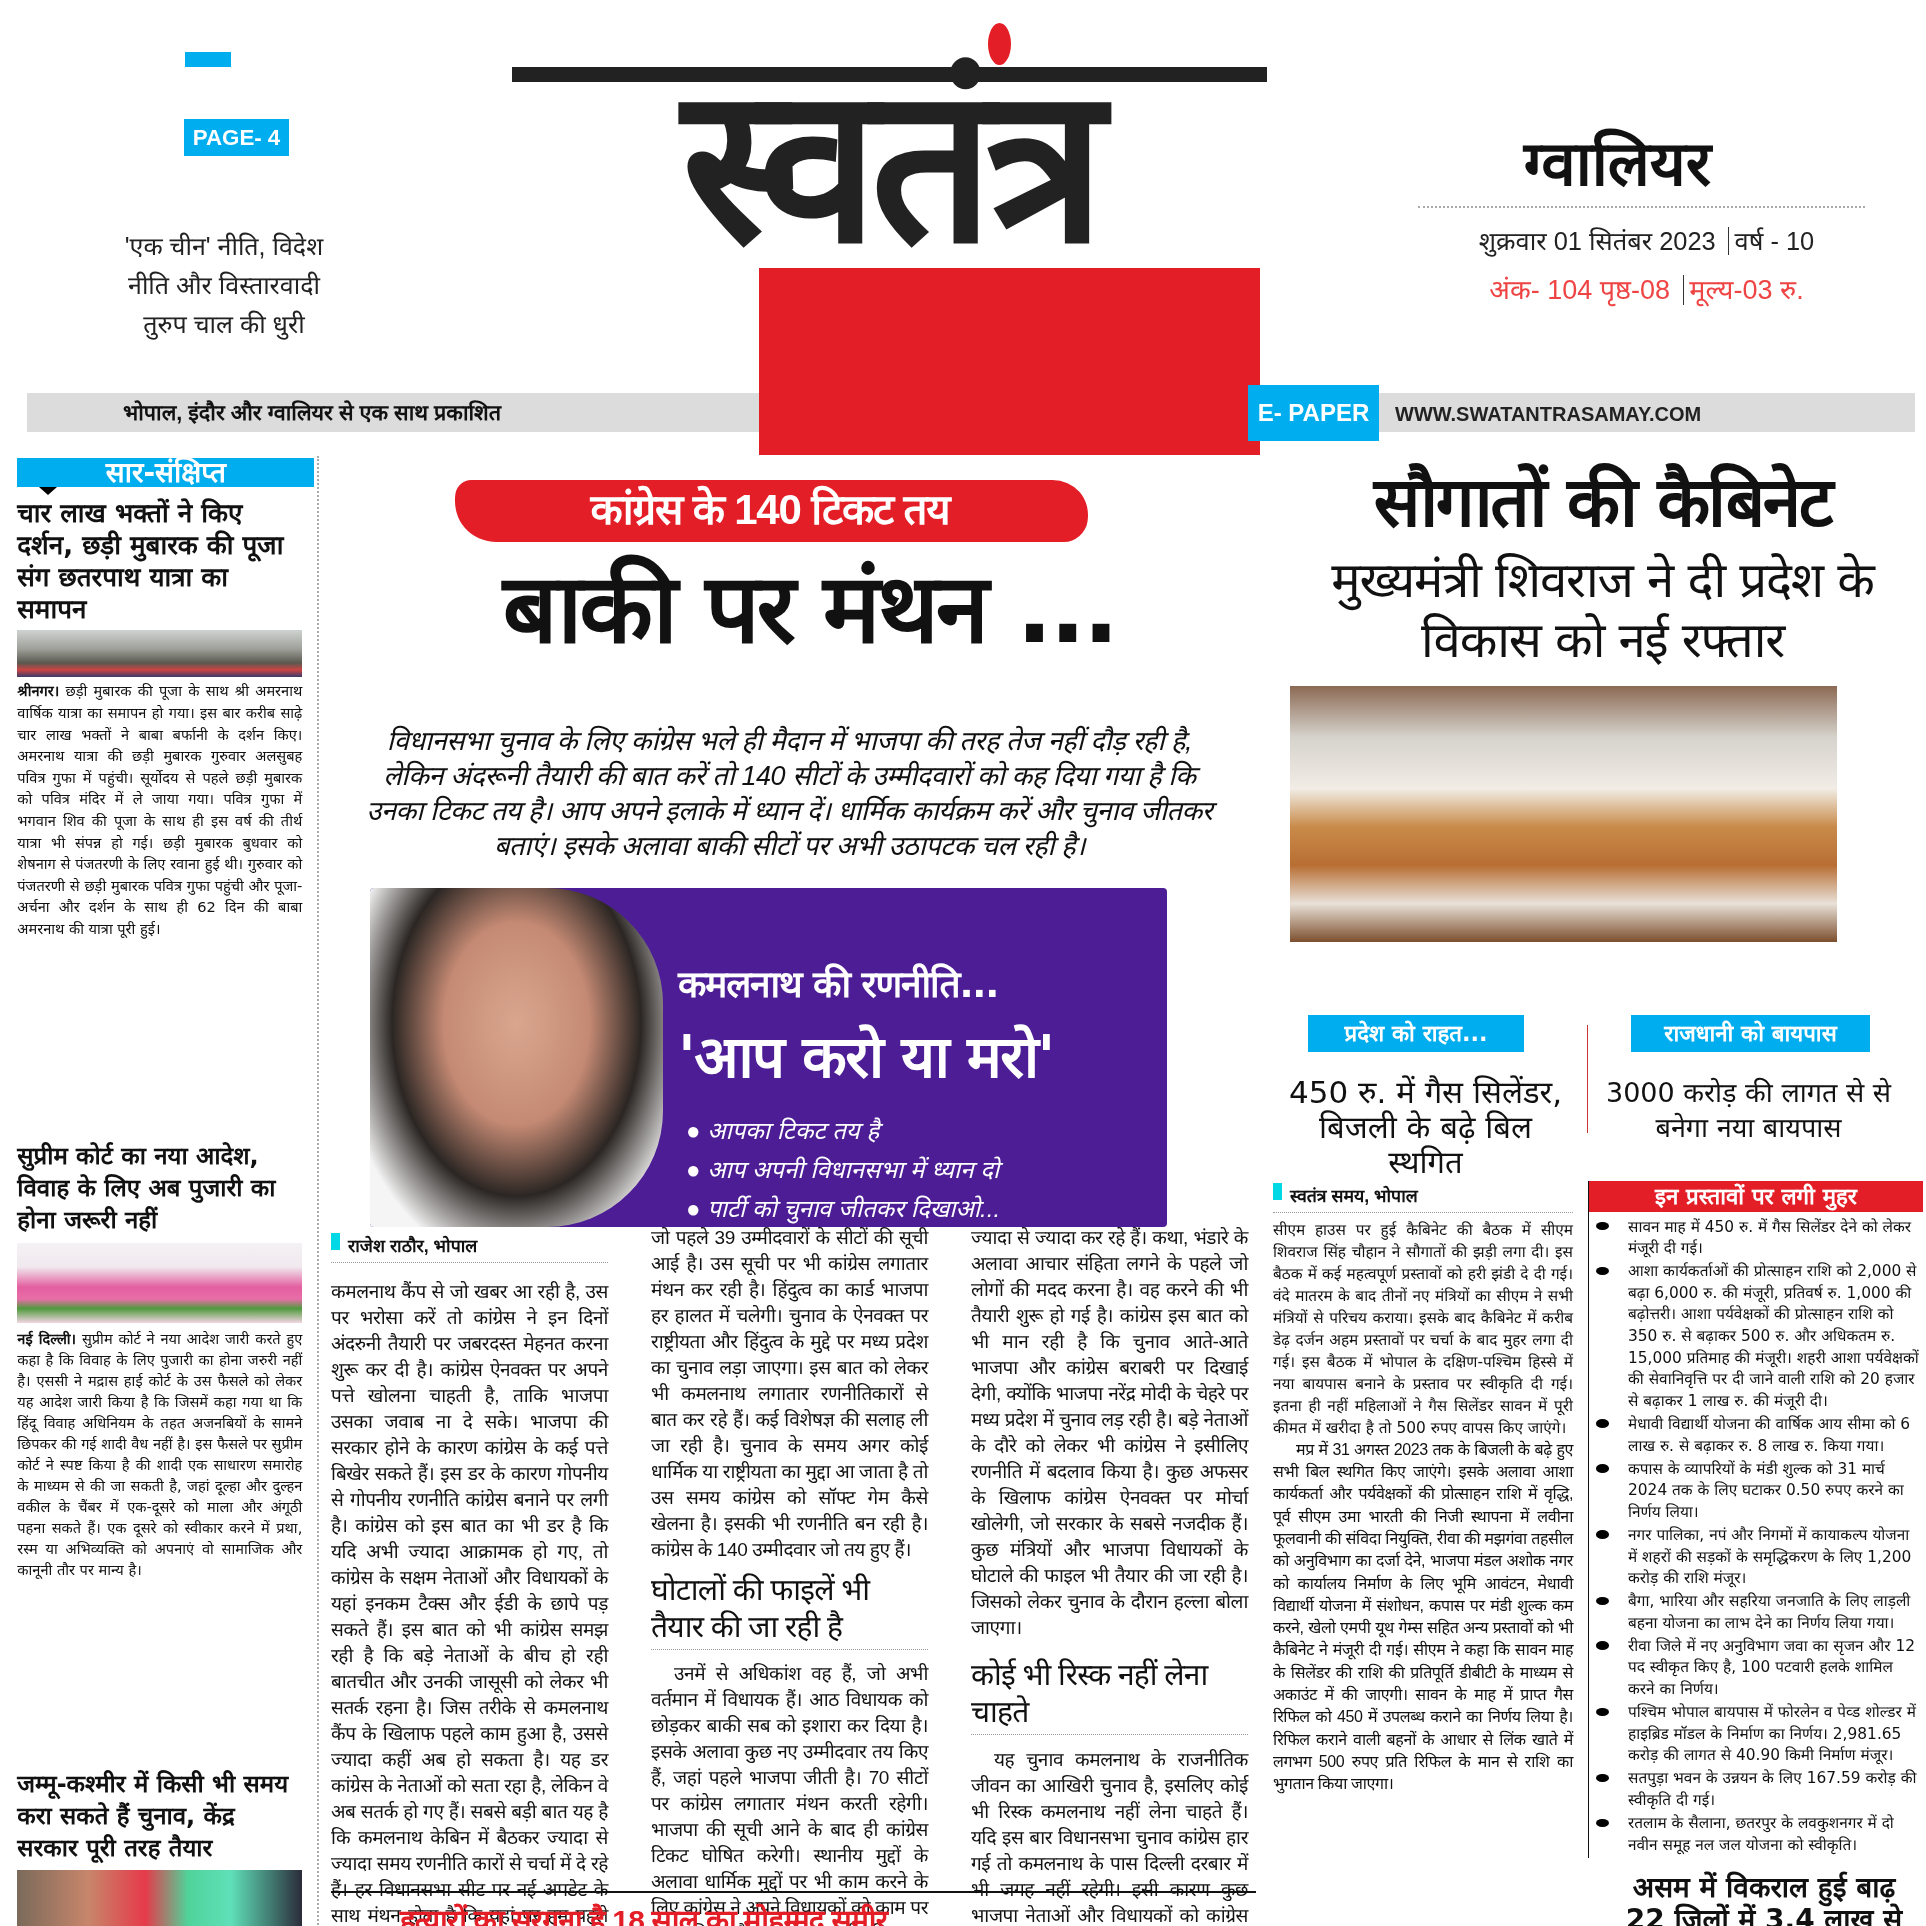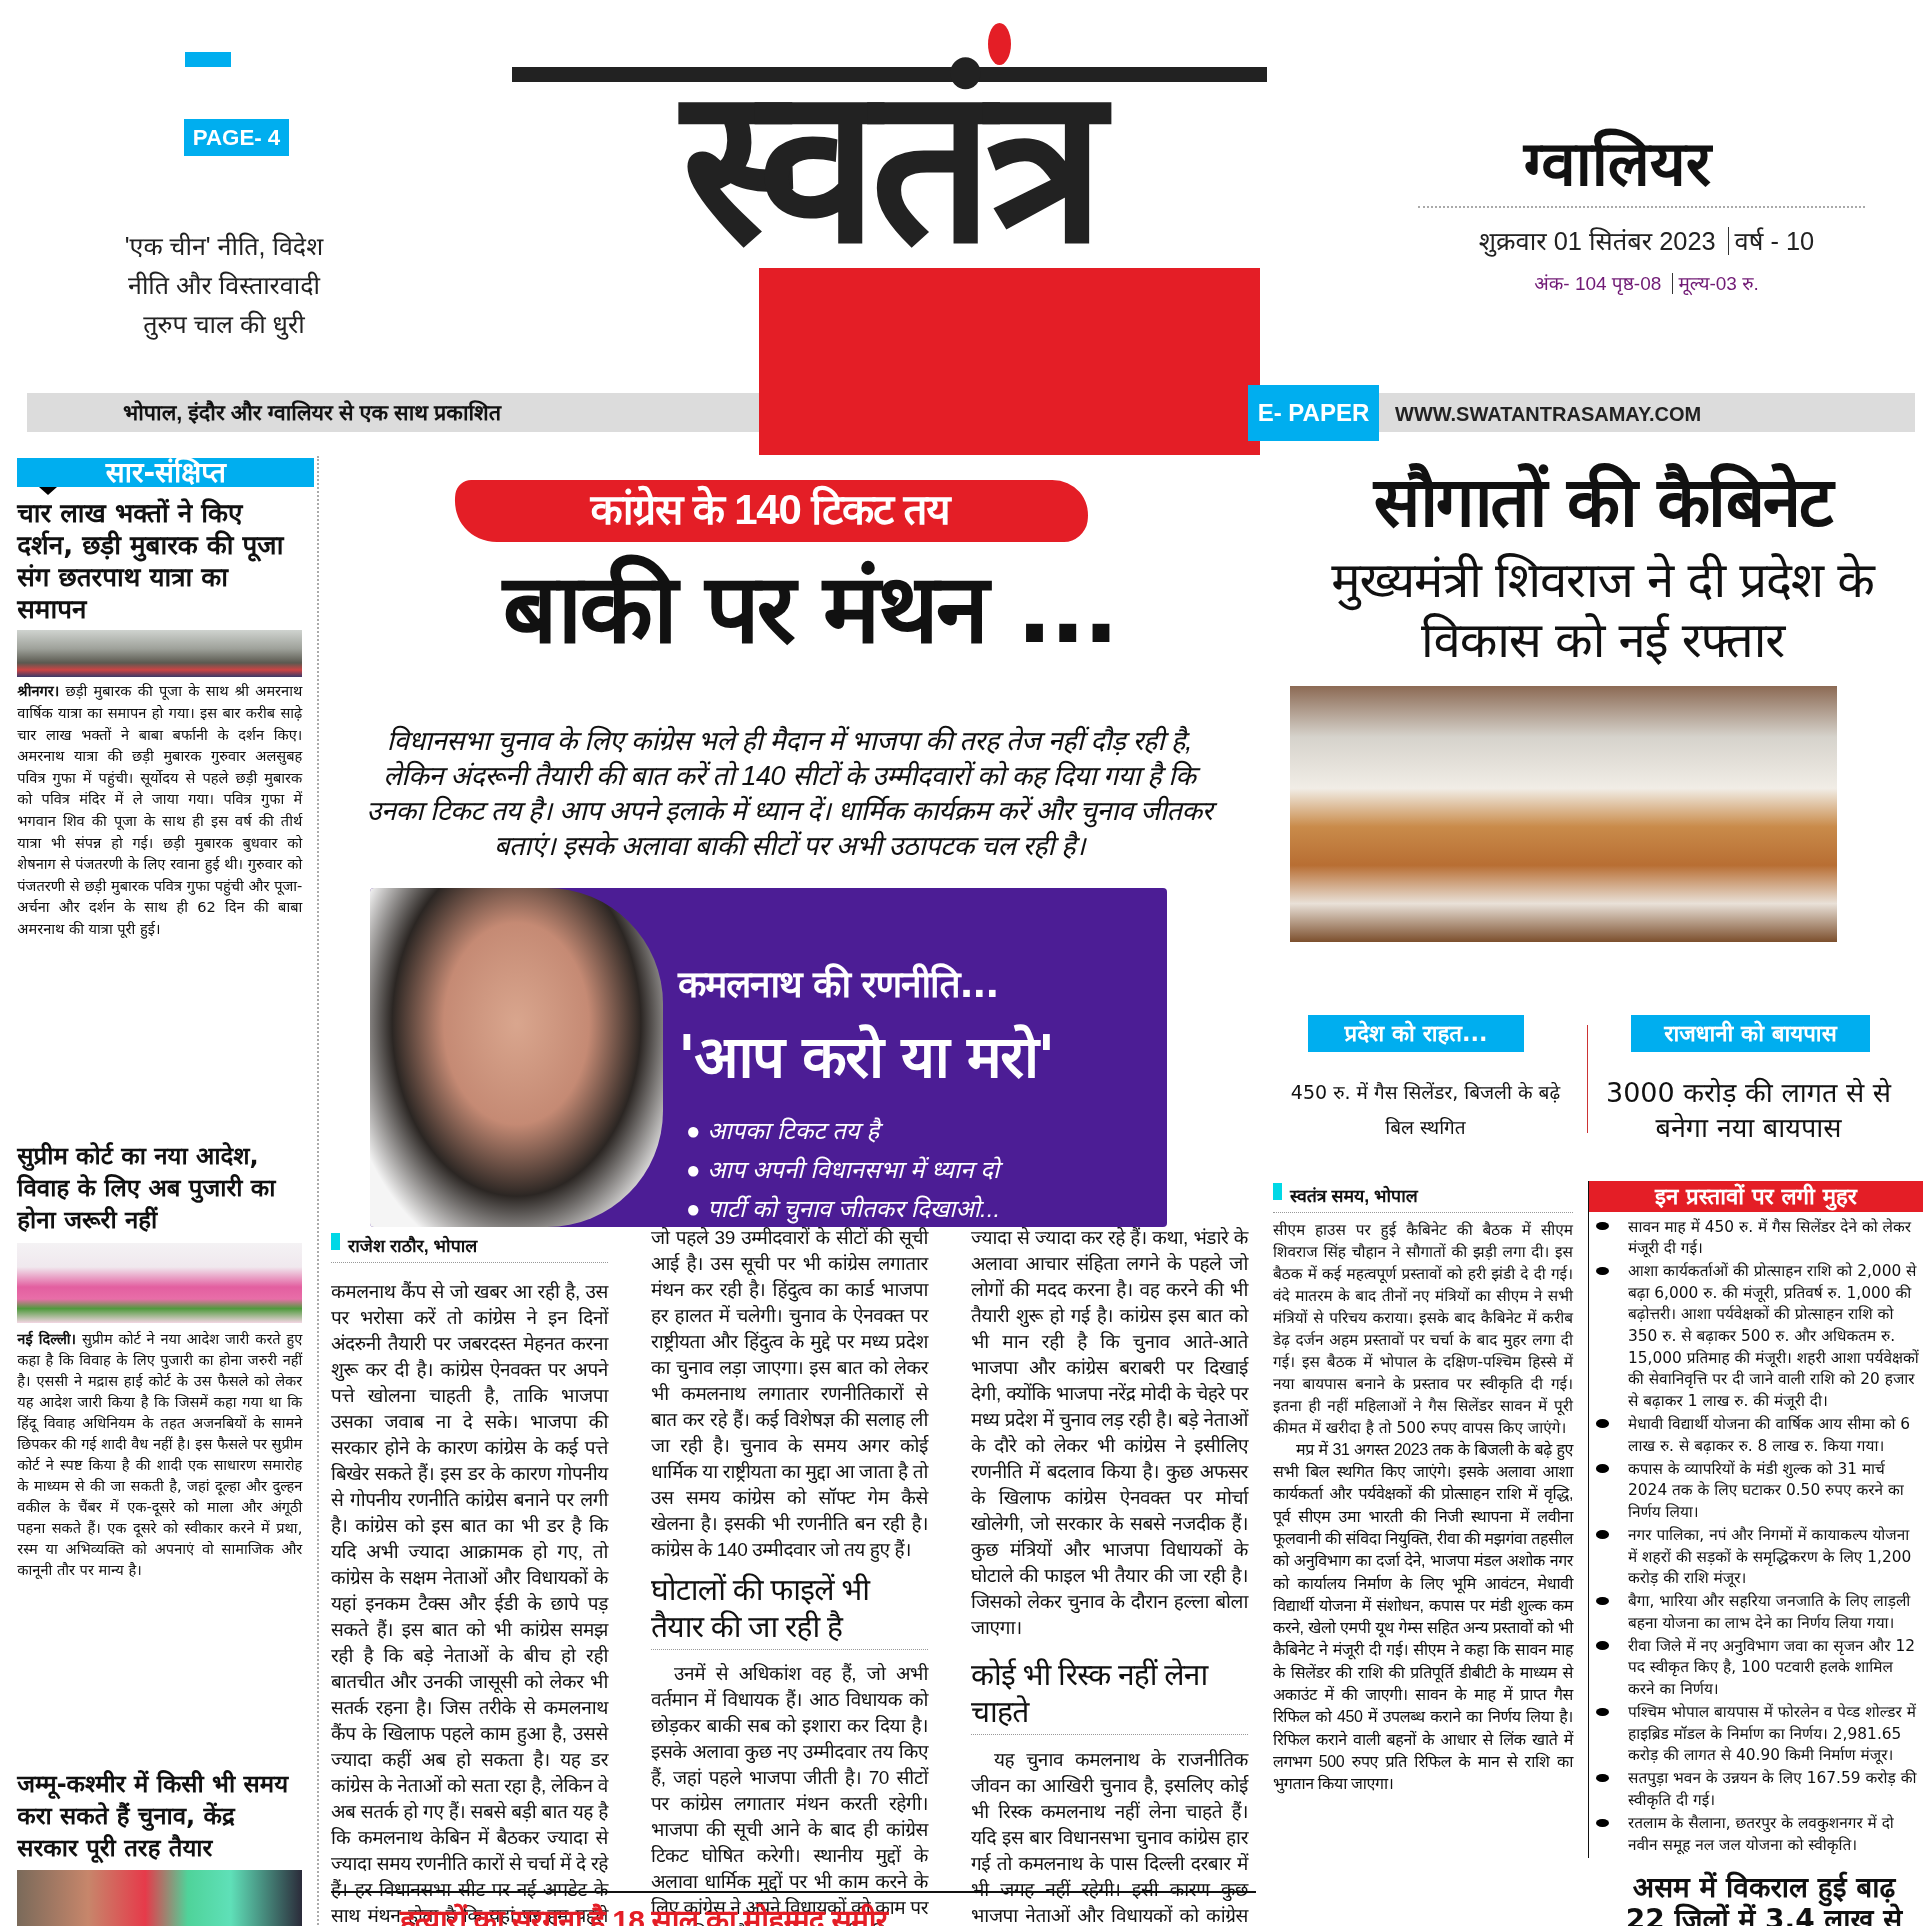--- a/index.html
+++ b/index.html
@@ -34,21 +34,21 @@
   <div class="abs" style="left:508px;top:58px;width:763px;font-size:216px;line-height:216px;font-weight:700;color:#222;text-align:center;letter-spacing:-7.7px;">स्वतंत्र</div>
   <div class="abs red" style="left:759px;top:268px;width:501px;height:187px;"></div>
 
   <div class="abs" style="left:1425px;top:119px;width:385px;font-size:62px;font-weight:700;text-align:center;">ग्वालियर</div>
   <div class="abs" style="left:1418px;top:206px;width:447px;border-top:2.3px dotted #aaa;"></div>
   <div class="abs cond" style="left:1425px;top:223px;width:443px;font-size:25.4px;text-align:center;color:#222;">
     <span>शुक्रवार 01 सितंबर 2023</span>
     <span style="border-left:1.5px solid #333;margin:0 5.4px;"></span>
     <span>वर्ष - 10</span>
   </div>
-  <div class="abs cond" style="left:1425px;top:270px;width:443px;font-size:19px;text-align:center;color:#701a75;">
+  <div class="abs cond" style="left:1425px;top:270px;width:443px;font-size:27px;text-align:center;color:#ef4444;">
     <span>अंक- 104 पृष्ठ-08</span>
     <span style="border-left:1.5px solid #333;margin:0 5.4px;"></span>
     <span>मूल्य-03 रु.</span>
   </div>
 
   <div class="abs" style="left:27px;top:393px;width:732px;height:39px;background:#dcdcdc;"></div>
   <div class="abs cond" style="left:123px;top:397px;font-size:21.6px;font-weight:700;line-height:31px;">भोपाल, इंदौर और ग्वालियर से एक साथ प्रकाशित</div>
   <div class="abs" style="left:1260px;top:393px;width:655px;height:39px;background:#dcdcdc;"></div>
   <div class="abs cyan cond" style="left:1248px;top:385px;width:131px;height:56px;color:#fff;font-weight:700;font-size:24px;line-height:56px;text-align:center;">E- PAPER</div>
   <div class="abs cond" style="left:1395px;top:403px;font-size:20px;font-weight:700;color:#222;">WWW.SWATANTRASAMAY.COM</div>
@@ -120,21 +120,21 @@
   <p class="bodyc" style="text-indent:23px;">यह चुनाव कमलनाथ के राजनीतिक जीवन का आखिरी चुनाव है, इसलिए कोई भी रिस्क कमलनाथ नहीं लेना चाहते हैं। यदि इस बार विधानसभा चुनाव कांग्रेस हार गई तो कमलनाथ के पास दिल्ली दरबार में भी जगह नहीं रहेगी। इसी कारण कुछ भाजपा नेताओं और विधायकों को कांग्रेस में लाने के रणनीति में भी जानबूझकर देरी की जा रही है। कुल मिलाकर कांग्रेस भी चुनाव को करो या मरो की रणनीति पर लड़ने को तैयार है।</p>
 </div>
 <div class="abs" style="left:331px;top:1891px;width:925px;border-top:2.3px solid #111;"></div>
 
 <div class="abs" style="left:1275px;top:462px;width:655px;">
   <h1 style="font-size:69px;line-height:81px;font-weight:700;text-align:center;letter-spacing:-2.3px;">सौगातों की कैबिनेट</h1>
   <h2 style="font-size:49px;line-height:60px;font-weight:400;text-align:center;letter-spacing:-1.2px;margin-top:7.7px;">मुख्यमंत्री शिवराज ने दी प्रदेश के विकास को नई रफ्तार</h2>
   <div class="photo" style="margin:15.4px 0 0 15.4px;width:547px;height:256px;background:linear-gradient(180deg,#8c6a54 0%,#d6d3cc 20%,#f1ede6 40%,#c98b4a 55%,#b86e33 70%,#e9e1d8 85%,#7c4f2d 100%);"></div>
 </div>
 <div class="abs cyan" style="left:1308px;top:1015px;width:216px;height:37px;color:#fff;font-size:22.3px;font-weight:700;line-height:37px;text-align:center;">प्रदेश को राहत...</div>
-<div class="abs" style="left:1283px;top:1075px;width:285px;text-align:center;font-size:19px;line-height:35px;">450 रु. में गैस सिलेंडर, बिजली के बढ़े बिल स्थगित</div>
+<div class="abs" style="left:1283px;top:1075px;width:285px;text-align:center;font-size:31px;line-height:35px;">450 रु. में गैस सिलेंडर, बिजली के बढ़े बिल स्थगित</div>
 <div class="abs" style="left:1587px;top:1025px;height:108px;border-left:1.2px solid #c33;"></div>
 <div class="abs cyan" style="left:1631px;top:1015px;width:239px;height:37px;color:#fff;font-size:22.3px;font-weight:700;line-height:37px;text-align:center;">राजधानी को बायपास</div>
 <div class="abs" style="left:1606px;top:1075px;width:285px;text-align:center;font-size:27px;line-height:35px;">3000 करोड़ की लागत से से बनेगा नया बायपास</div>
 
 <div class="abs" style="left:1273px;top:1183px;width:300px;">
   <div class="byline">
       <span class="mark"></span>
       <span>स्वतंत्र समय, भोपाल</span>
     </div>
   <div class="dotline" style="margin:4.6px 0 6.2px 0;"></div>

